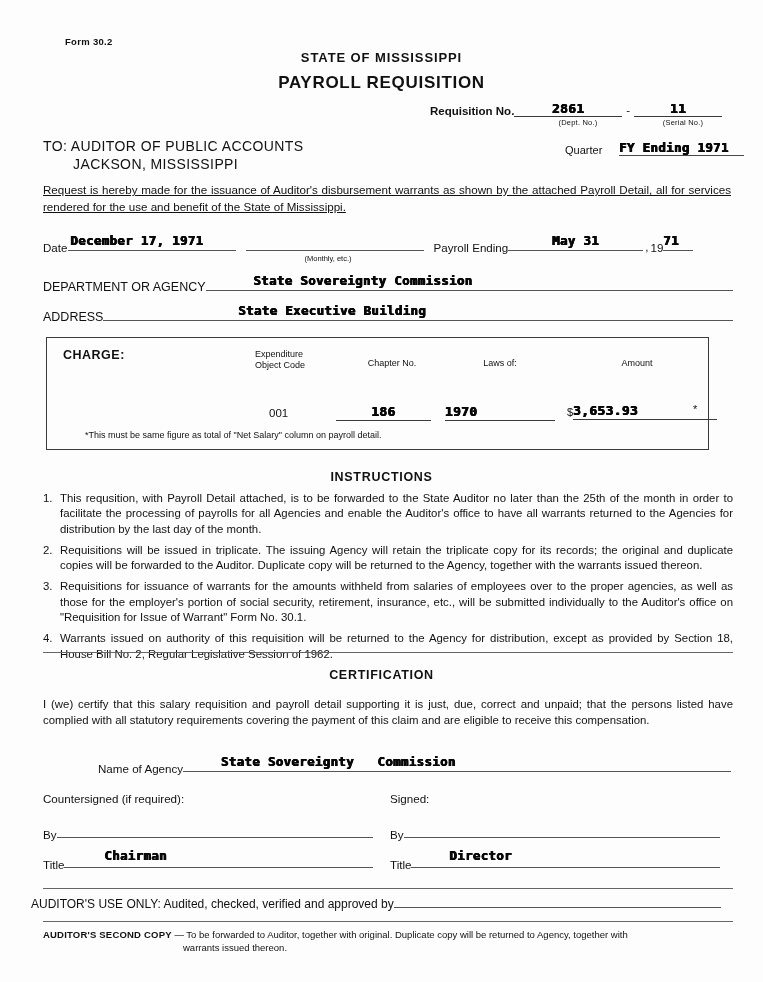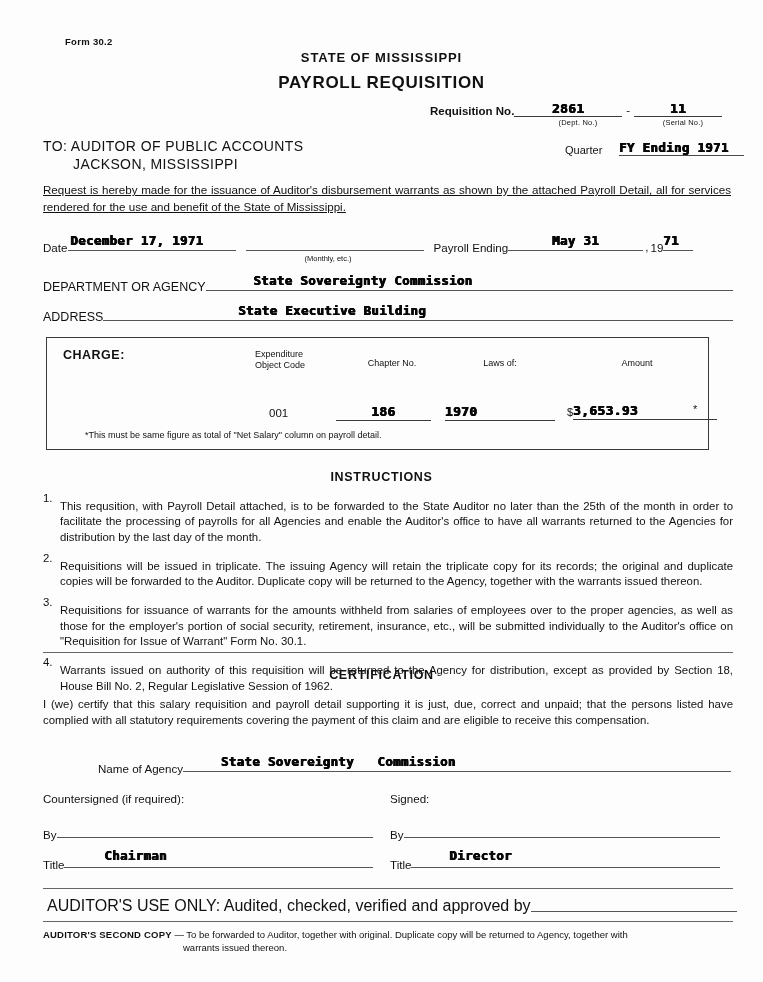--- a/index.html
+++ b/index.html
@@ -214,21 +214,20 @@
     display: flex;
     margin-bottom: 6px;
   }
   #instructions .num {
     width: 17px;
     flex: 0 0 17px;
   }
   #instructions .txt {
     flex: 1 1 auto;
     text-align: justify;
-    margin-top: 8px;
   }
 
   
   .hr-full {
     position: absolute;
     left: 43px;
     width: 690px;
     border-bottom: 1px solid #666;
   }
 
@@ -270,23 +269,23 @@
     width: 330px;
   }
   .typed-over {
     position: absolute;
     bottom: 4px;
   }
 
   
   #auditor-use {
     position: absolute;
-    left: 47px; top: 897px;
-    width: 690px;
-    font-size: 16px;
+    left: 31px; top: 897px;
+    width: 690px;
+    font-size: 12px;
   }
   #second-copy {
     position: absolute;
     left: 43px; top: 929px;
     width: 690px;
     font-size: 9.5px;
     line-height: 1.35;
   }
   #second-copy .bold { font-weight: bold; letter-spacing: 0.2px; }
   #second-copy .indent2 { padding-left: 140px; }

